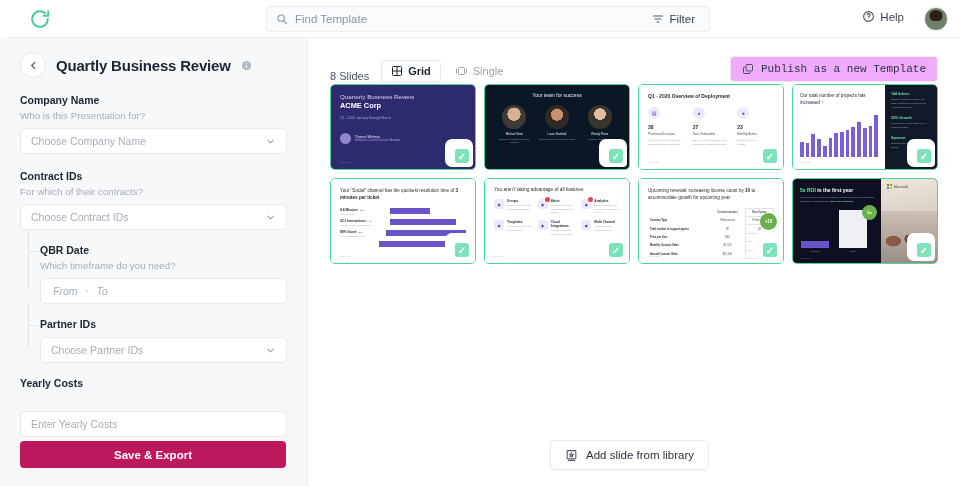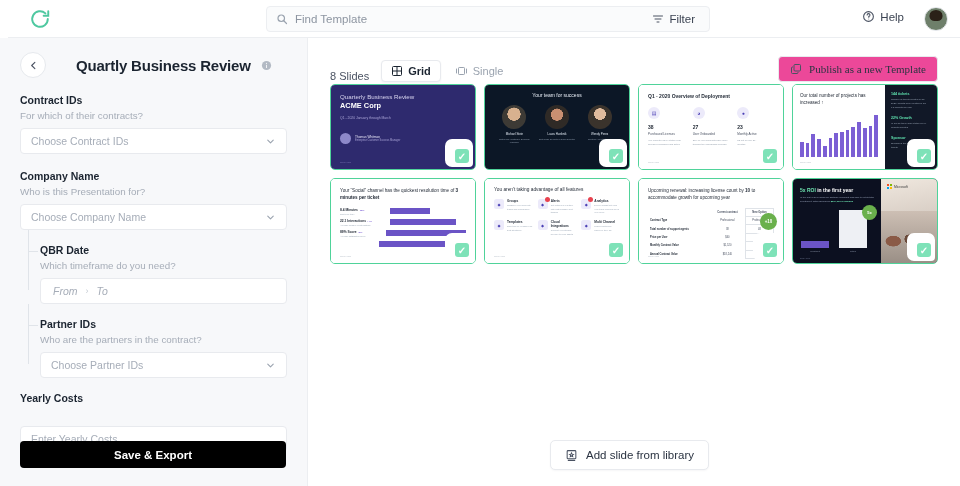--- a/index.html
+++ b/index.html
@@ -68,21 +68,21 @@
     border-right: 1px solid #eceef1;
     padding: 0 20px;
   }
   .side-head { display: flex; align-items: center; gap: 10px; margin-top: 14px; }
   .back-btn {
     width: 26px; height: 26px; border-radius: 50%;
     background: #ffffff; border: 1px solid #e6e9ed;
     display: flex; align-items: center; justify-content: center;
     cursor: pointer; color:#4a5262; flex: 0 0 auto;
   }
-  .side-title { font-size: 15px; font-weight: bold; color: #1b2430; letter-spacing: -0.2px; margin-left: 20px; }
+  .side-title { font-size: 15px; font-weight: bold; color: #1b2430; letter-spacing: -0.2px; }
   .info-icon { width: 11px; height: 11px; color: #b3bac4; display:flex; }
 
   .field-group { margin-top: 16px; }
   .field-label { font-size: 10.5px; font-weight: bold; color: #1b2430; }
   .field-hint { font-size: 9.8px; color: #a6adb8; margin-top: 4px; }
   .select-box {
     margin-top: 7px; height: 26px;
     background: #ffffff; border: 1px solid #e8eaee; border-radius: 4px;
     display: flex; align-items: center; justify-content: space-between;
     padding: 0 10px; cursor: pointer;
@@ -103,43 +103,43 @@
     margin-top: 7px; height: 26px;
     background: #ffffff; border: 1px solid #e8eaee; border-radius: 4px;
     display: flex; align-items: center; gap: 8px; padding: 0 12px; cursor: text;
   }
   .range-ph { font-size: 10.5px; color: #a6adb8; font-style: italic; }
   .range-arrow { font-size: 9px; color: #c6ccd4; }
 
   .save-btn {
     position: absolute; left: 20px; bottom: 18px;
     width: 266px; height: 27px;
-    background: #000000; color: #ffffff;
+    background: #be185d; color: #ffffff;
     border: none; border-radius: 4px;
     font-family: "Liberation Sans", sans-serif;
     font-size: 11.5px; font-weight: bold; cursor: pointer;
     z-index: 5;
   }
 
   
   .main { position: absolute; left: 308px; top: 38px; width: 652px; height: 448px; background:#fff; }
   .main-toolbar { display: flex; align-items: flex-end; height: 44px; padding: 0 22px; }
   .slide-count { font-size: 11px; color: #4a5262; }
   .viewtoggle { display: flex; align-items: center; gap: 4px; margin-left: 12px; }
   .vt {
     display: flex; align-items: center; gap: 5px;
     padding: 4px 9px; border-radius: 4px; font-size: 11px;
     cursor: pointer; color: #9aa3af; background: transparent; border: 1px solid transparent;
   }
   .vt.active { color: #1b2430; background: #ffffff; border-color: #e8eaee; font-weight: bold; box-shadow: 0 1px 2px rgba(20,30,50,.05); }
   .publish-btn {
     margin-left: auto; display: flex; align-items: center; gap: 7px;
     height: 26px; padding: 0 11px; border: 1px solid #e8eaee; border-radius: 4px;
-    background: #ec4899; font-size: 11px; color: #2b3442; cursor: pointer;
-    font-family: Liberation Serif, serif;
+    background: #f0abfc; font-size: 11px; color: #2b3442; cursor: pointer;
+    font-family: Liberation Mono, monospace;
   }
 
   .grid {
     position: relative; margin: 2px 0 0 22px;
     width: 614px;
     display: grid; grid-template-columns: repeat(4, 146px);
     gap: 8px 8px;
   }
   .thumb {
     position: relative; width: 146px; height: 86px;
@@ -332,60 +332,59 @@
     <span class="info-icon">
       <svg width="11" height="11" viewBox="0 0 24 24" fill="#b3bac4">
         <circle cx="12" cy="12" r="10"></circle>
         <rect x="11" y="10.5" width="2" height="7" fill="#f7f8fa"></rect>
         <circle cx="12" cy="7.2" r="1.3" fill="#f7f8fa"></circle>
       </svg>
     </span>
   </div>
 
   <div class="field-group">
+    <div class="field-label">Company Name</div>
+    <div class="field-hint">Who is this Presentation for?</div>
+    <div class="select-box">
+      <span class="select-ph">Choose Company Name</span>
+      <span class="chev">
+        <svg width="11" height="11" viewBox="0 0 24 24" fill="none" stroke="#9aa3af" stroke-width="2.4" stroke-linecap="round" stroke-linejoin="round">
+            <path d="M6 9l6 6 6-6"></path>
+          </svg>
+      </span>
+    </div>
+  </div>
+
+  <div class="field-group">
     <div class="field-label">Contract IDs</div>
     <div class="field-hint">For which of their contracts?</div>
     <div class="select-box">
       <span class="select-ph">Choose Contract IDs</span>
       <span class="chev">
         <svg width="11" height="11" viewBox="0 0 24 24" fill="none" stroke="#9aa3af" stroke-width="2.4" stroke-linecap="round" stroke-linejoin="round">
             <path d="M6 9l6 6 6-6"></path>
           </svg>
       </span>
     </div>
   </div>
 
-  <div class="field-group">
-    <div class="field-label">Company Name</div>
-    <div class="field-hint">Who is this Presentation for?</div>
-    <div class="select-box">
-      <span class="select-ph">Choose Company Name</span>
-      <span class="chev">
-        <svg width="11" height="11" viewBox="0 0 24 24" fill="none" stroke="#9aa3af" stroke-width="2.4" stroke-linecap="round" stroke-linejoin="round">
-            <path d="M6 9l6 6 6-6"></path>
-          </svg>
-      </span>
-    </div>
-  </div>
-
   <div class="nested">
     <span class="elbow"></span>
     <div class="field-label">QBR Date</div>
     <div class="field-hint">Which timeframe do you need?</div>
     <div class="range-box">
       <span class="range-ph">From</span>
       <span class="range-arrow">›</span>
       <span class="range-ph">To</span>
     </div>
   </div>
 
   <div class="nested">
     <span class="elbow"></span>
     <div class="field-label">Partner IDs</div>
-    <div class="field-hint">Who are the partners in the contract?</div>
     <div class="select-box">
       <span class="select-ph">Choose Partner IDs</span>
       <span class="chev">
         <svg width="11" height="11" viewBox="0 0 24 24" fill="none" stroke="#9aa3af" stroke-width="2.4" stroke-linecap="round" stroke-linejoin="round">
             <path d="M6 9l6 6 6-6"></path>
           </svg>
       </span>
     </div>
   </div>
 

